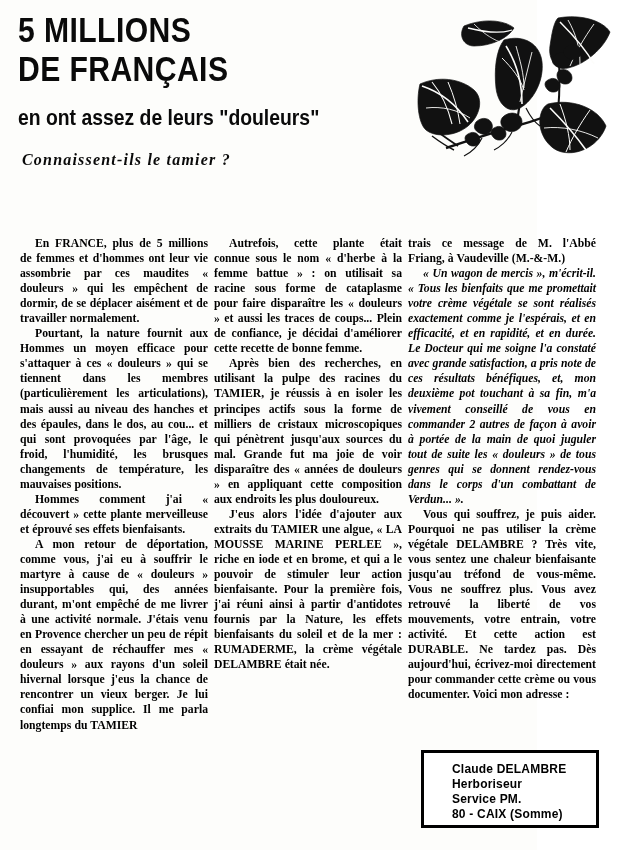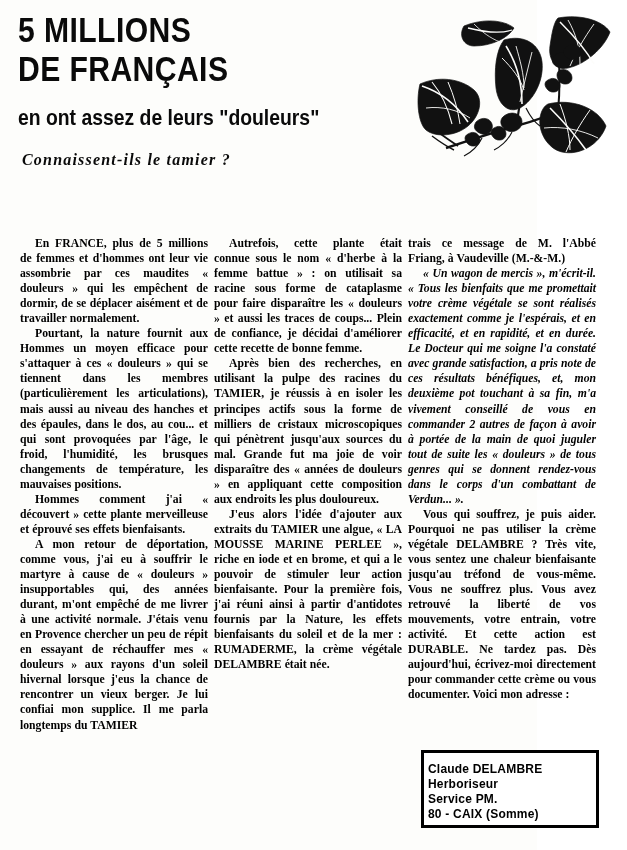--- a/index.html
+++ b/index.html
@@ -116,21 +116,21 @@
     position: absolute;
     left: 421px;
     top: 750px;
     width: 178px;
     height: 78px;
     border: 3px solid #000;
     box-sizing: border-box;
     background: #fff;
   }
   .address-inner {
-    padding: 9px 0 0 4px;
+    padding: 9px 0 0 28px;
     font-family: "Liberation Sans", "DejaVu Sans", sans-serif;
     font-weight: 700;
     font-size: 12px;
     line-height: 15px;
     letter-spacing: 0.2px;
   }
   .address-inner .addr-line { display: block; white-space: nowrap; }
 </style>
 </head>
 <body>

